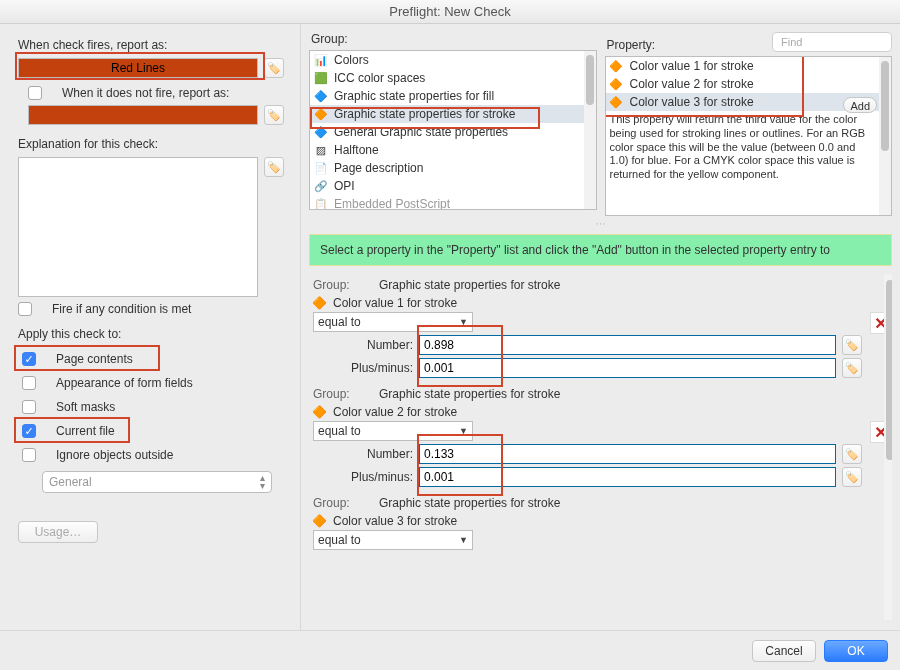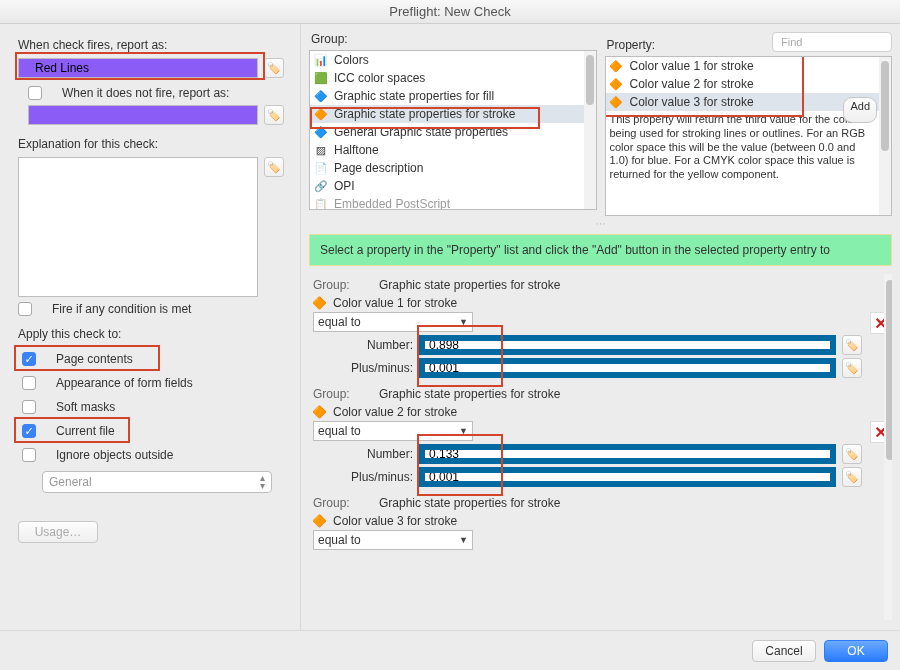--- a/index.html
+++ b/index.html
@@ -43,23 +43,24 @@
     margin: 4px 0 6px 0;
     color: #333;
   }
   .input-row {
     display: flex; align-items: center; gap: 6px;
   }
   input[type="text"].field {
     flex: 1;
     height: 20px;
     border: 1px solid #bdbdbd;
-    background: #8b5cf6;
+    background: #c2410c;
     padding: 0 16px;
     font-size: 12px;
+    text-align: center;
   }
   .icon-btn {
     width: 20px; height: 20px;
     border: 1px solid #c7c7c7;
     border-radius: 3px;
     background: linear-gradient(#fdfdfd, #efefef);
     display: inline-flex;
     align-items: center;
     justify-content: center;
     font-size: 11px;
@@ -143,21 +144,21 @@
     height:18px; padding: 0 4px; font-size:12px;
     white-space: nowrap;
   }
   .li.sel-row { background:#dde4eb; }
   .li .ic { width:14px; height:14px; display:inline-flex; align-items:center; justify-content:center; font-size:11px; }
   .prop-desc { font-size:11px; color:#333; padding: 2px 4px 0 4px; line-height:1.25; }
   .add-chip {
     position:absolute; right:14px; top:40px;
     border:1px solid #c7c7c7; border-radius:9px;
     background: linear-gradient(#fdfdfd,#efefef);
-    font-size:11px; padding: 0 6px; height:26px; line-height:16px;
+    font-size:11px; padding: 0 6px; height:16px; line-height:16px;
   }
   .splitter {
     display:flex; align-items:center; justify-content:center;
     color:#bbb; font-size:10px; height:14px;
   }
   .hint {
     margin: 4px 8px 8px 8px;
     background:#86efac;
     border:1px solid #e5df9c;
     padding: 8px 10px;
@@ -183,21 +184,21 @@
     height:20px; min-width:160px;
     display:inline-flex; align-items:center; justify-content:space-between;
     padding: 0 4px; font-size:12px;
   }
   .combo .tri { font-size:9px; color:#444; }
   .number-row {
     display:flex; align-items:center; gap:6px; margin:3px 0 3px 24px;
   }
   .number-row .nlbl { width:80px; text-align:right; font-size:12px; color:#333; }
   .number-row input {
-    flex:1; height:20px; border:6px solid #0369a1; background:#fff;
+    flex:1; height:20px; border:1px solid #0369a1; background:#fff;
     padding:0 4px; font-size:12px;
   }
   .x-btn {
     width:22px; height:22px;
     display:inline-flex; align-items:center; justify-content:center;
     color:#c22; font-size:16px; font-weight:bold;
     border:1px solid #dcdcdc; background:#fff;
   }
   .footer {
     height: 40px;

